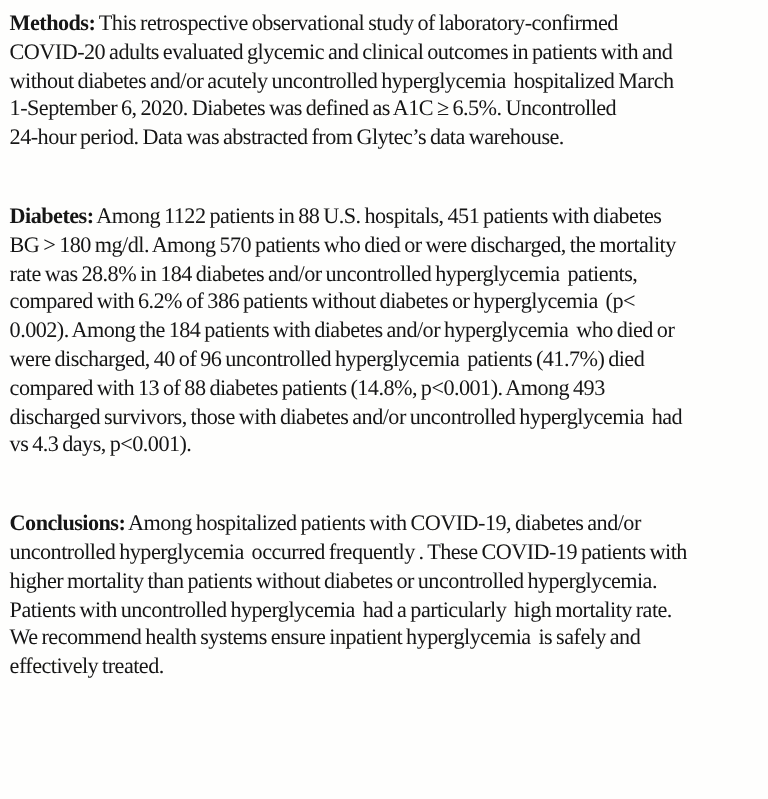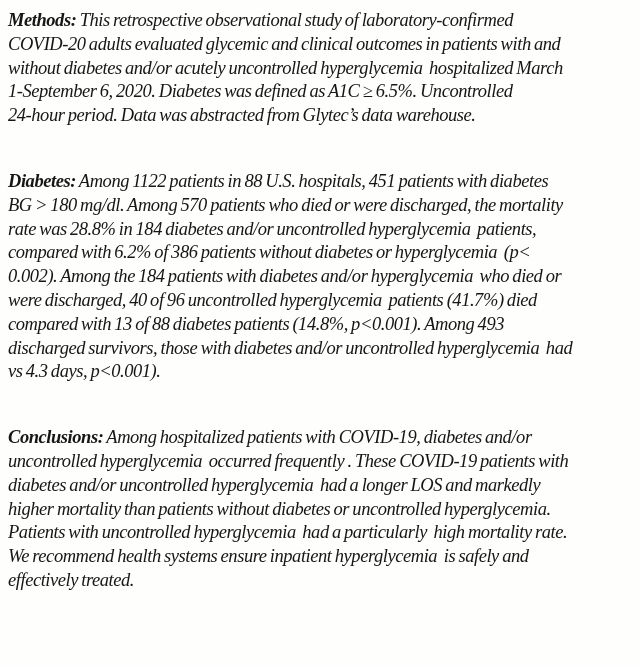--- a/index.html
+++ b/index.html
@@ -23,21 +23,20 @@
     line-height: 23.8px;
     letter-spacing: -0.45px;
     word-spacing: -0.9px;
   }
   .section:last-child {
     margin-bottom: 0;
   }
   .line {
     display: block;
     white-space: pre-wrap;
-    font-style: italic;
   }
   .lbl {
     font-weight: bold;
   }
 </style>
 </head>
 <body>
 
 <main class="doc">
 
@@ -57,20 +56,19 @@
     <span class="line">0.002). Among the 184 patients with diabetes and/or hyperglycemia  who died or</span>
     <span class="line">were discharged, 40 of 96 uncontrolled hyperglycemia  patients (41.7%) died</span>
     <span class="line">compared with 13 of 88 diabetes patients (14.8%, p&lt;0.001). Among 493</span>
     <span class="line">discharged survivors, those with diabetes and/or uncontrolled hyperglycemia  had</span>
     <span class="line">vs 4.3 days, p&lt;0.001).</span>
   </p>
 
   <p class="section">
     <span class="line"><b class="lbl">Conclusions:</b> <span>Among hospitalized patients with COVID-19, diabetes and/or</span></span>
     <span class="line">uncontrolled hyperglycemia  occurred frequently . These COVID-19 patients with</span>
-    <span class="line">diabetes and/or uncontrolled hyperglycemia  had a longer LOS and markedly</span>
     <span class="line">higher mortality than patients without diabetes or uncontrolled hyperglycemia.</span>
     <span class="line">Patients with uncontrolled hyperglycemia  had a particularly  high mortality rate.</span>
     <span class="line">We recommend health systems ensure inpatient hyperglycemia  is safely and</span>
     <span class="line">effectively treated.</span>
   </p>
 
 </main>
 
 </body></html>

